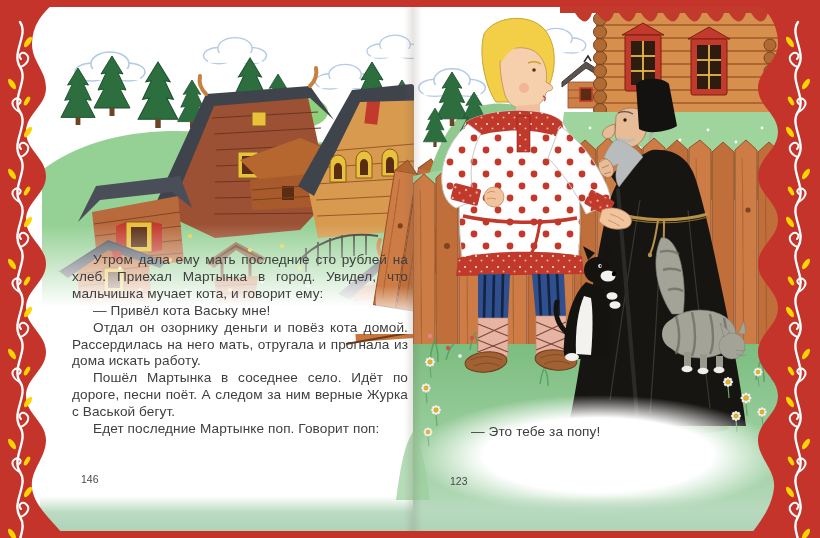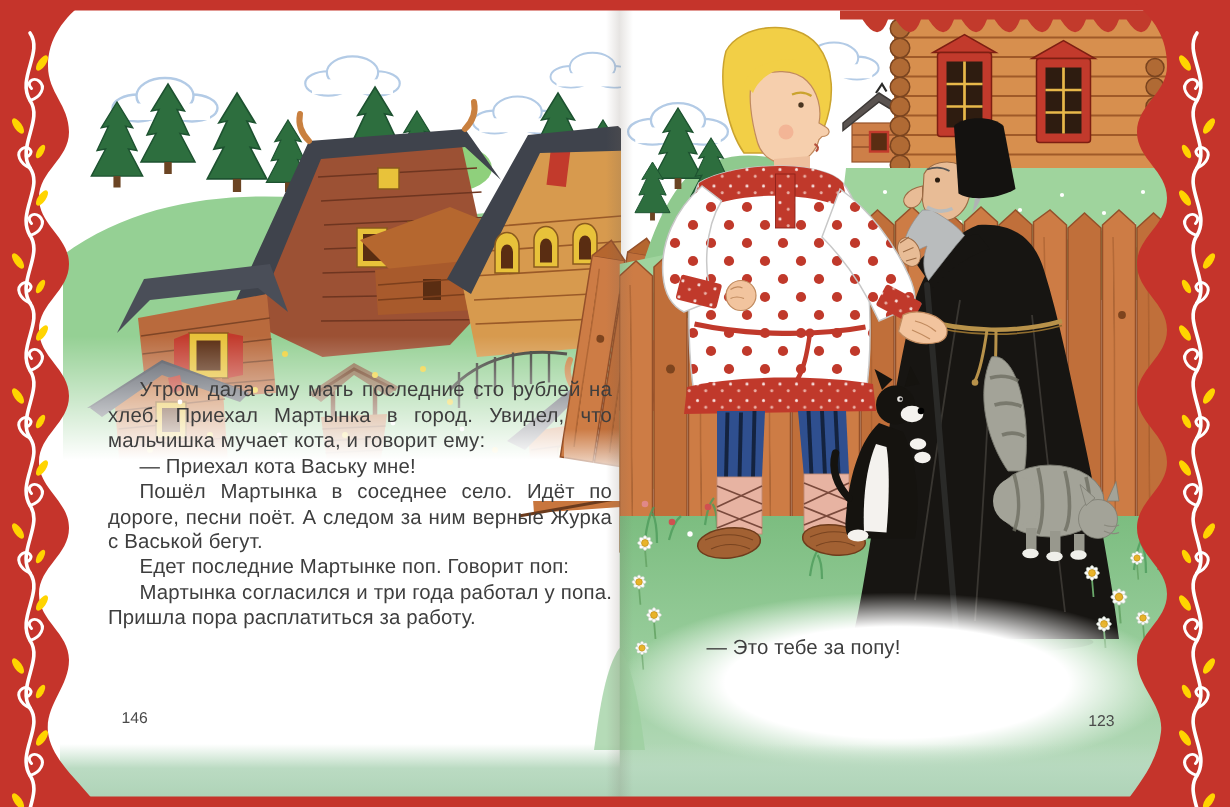--- a/index.html
+++ b/index.html
@@ -6,21 +6,21 @@
   .book{position:relative;width:820px;height:538px;overflow:hidden;background:#eab308;
         font-family:"Liberation Sans",sans-serif;}
   .book svg{position:absolute;inset:0;display:block;}
   .story{position:absolute;color:#3e3e3e;}
   .story p{margin:0;text-align:justify;text-indent:21px;
            font-size:13.6px;line-height:16.9px;letter-spacing:.1px;}
   .text-left{left:72px;top:252px;width:336px;}
   .text-right{left:450px;top:424px;width:293px;}
   .pagenum{position:absolute;font-size:10.5px;color:#4a4a4a;}
   .pagenum-left{left:81px;top:473px;}
-  .pagenum-right{left:450px;top:475px;width:293px;text-align:right;}
+  .pagenum-right{left:450px;top:475px;width:293px;}
 </style>
 </head>
 <body>
 
 <div class="book">
 
 <svg viewBox="0 0 820 538" width="820" height="538">
   <defs>
     <clipPath id="clipL">
           <rect x="42" y="6" width="372" height="526"></rect>
@@ -591,24 +591,24 @@
       <use href="#vine" transform="translate(798,202) scale(-1,1)"></use>
       <use href="#vine" transform="translate(798,292) scale(-1,1)"></use>
       <use href="#vine" transform="translate(798,382) scale(-1,1)"></use>
       <use href="#vine" transform="translate(798,472) scale(-1,1)"></use>
     </g>
   </g>
 </svg>
 
 <div class="story text-left">
   <p>Утром дала ему мать последние сто рублей на хлеб. Приехал Мартынка в город. Увидел, что мальчишка мучает кота, и говорит ему:</p>
-  <p>— Приехал кота Ваську мне!</p>
+  <p>— Привёл кота Ваську мне!</p>
+  <p>Отдал он озорнику деньги и повёз кота домой. Рассердилась на него мать, отругала и прогнала из дома искать работу.</p>
   <p>Пошёл Мартынка в соседнее село. Идёт по дороге, песни поёт. А следом за ним верные Журка с Васькой бегут.</p>
   <p>Едет последние Мартынке поп. Говорит поп:</p>
-  <p>Мартынка согласился и три года работал у попа. Пришла пора расплатиться за работу.</p>
 </div>
 <div class="pagenum pagenum-left">146</div>
 
 <div class="story text-right">
   <p>— Это тебе за попу!</p>
 </div>
 <div class="pagenum pagenum-right">123</div>
 
 </div>
 

